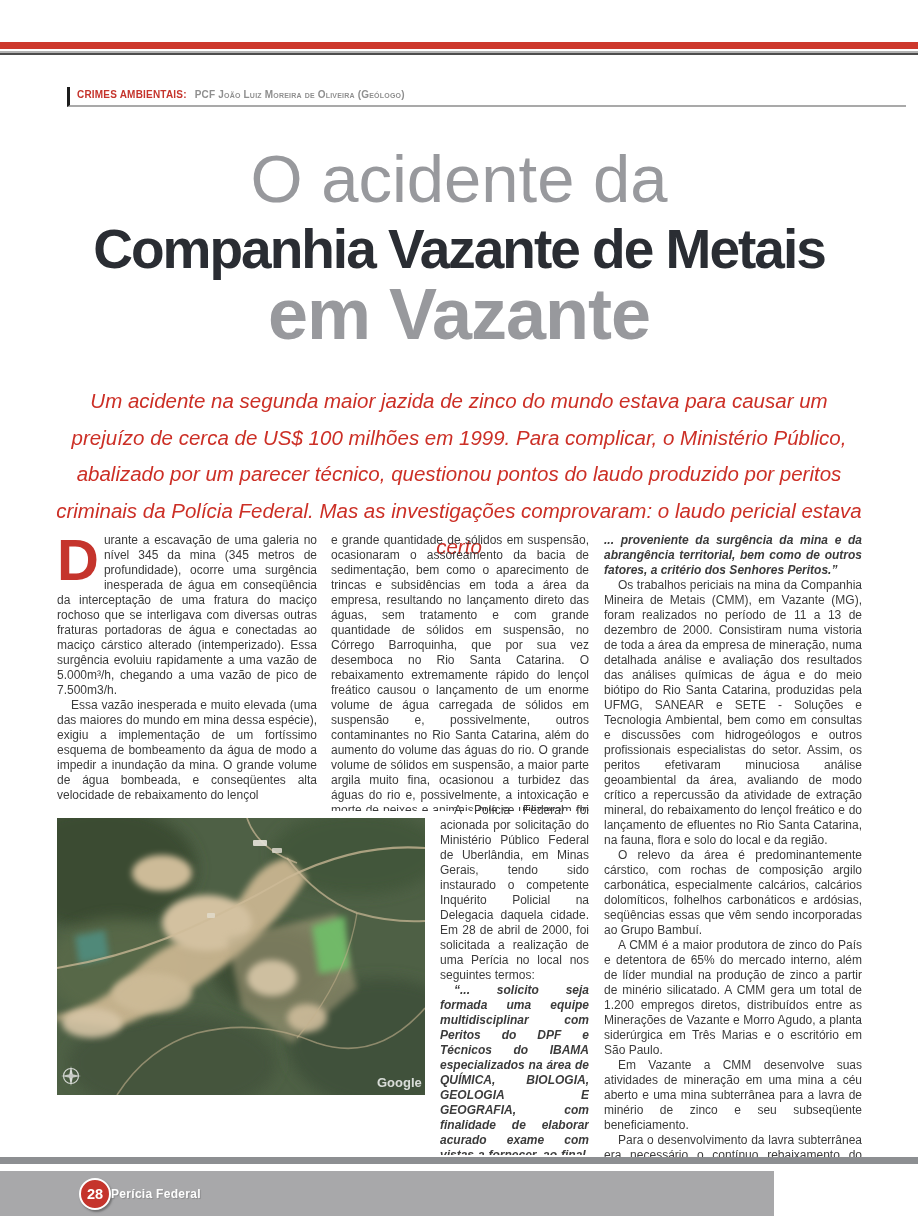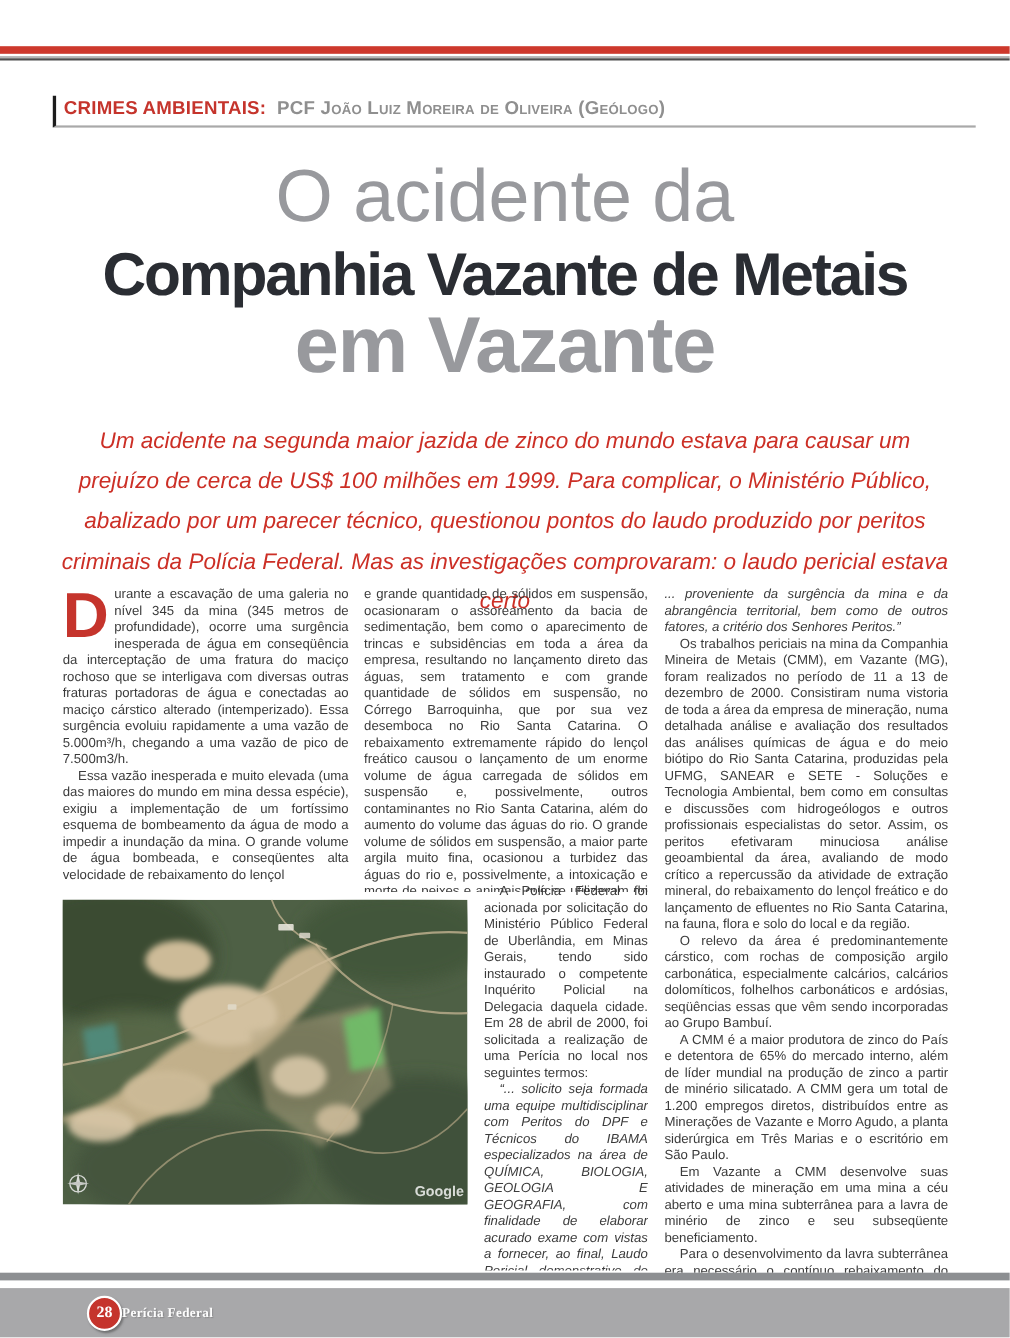--- a/index.html
+++ b/index.html
@@ -12,25 +12,25 @@
 
   
   .top-rule{position:absolute;left:0;top:42px;width:918px;}
   .top-rule .red{height:7px;background:var(--top_bar_red);}
   .top-rule .gap{height:2px;background:#fff;}
   .top-rule .g1{height:2px;background:#b3b3b3;}
   .top-rule .g2{height:2px;background:#4d4d4d;}
 
   
   .kicker{
-    position:absolute;left:48px;top:87px;width:829px;
+    position:absolute;left:67px;top:87px;width:829px;
     border-left:3px solid #1c1c1c;
     border-bottom:2px solid #a9a9a9;
     padding:2px 0 5px 7px;
-    font-size:17px;font-weight:700;
+    font-size:10px;font-weight:700;
     font-variant:small-caps;
     letter-spacing:.2px;
     white-space:nowrap;
   }
   .kicker-label{color:var(--accent_red);text-transform:uppercase;font-variant:normal;}
   .kicker-author{color:var(--kicker_gray);margin-left:5px;}
 
   
   .title{position:absolute;left:0;top:141px;width:918px;text-align:center;}
   .t1{font-size:67px;line-height:76px;font-weight:400;color:var(--title_gray);letter-spacing:0;}
@@ -49,43 +49,43 @@
   .col{position:absolute;overflow:hidden;}
   .col1{left:57px;top:533px;width:260px;height:278px;}
   .col2a{left:331px;top:533px;width:258px;height:278px;}
   .col2b{left:440px;top:803px;width:149px;height:352px;}
   .col3{left:604px;top:533px;width:258px;height:624px;}
   p.p{
     margin:0;font-size:12px;line-height:15px;text-align:justify;
     color:var(--body_text);
   }
   .indent{text-indent:14px;}
-  .quote{font-weight:400;font-style:italic;}
+  .quote{font-weight:700;font-style:italic;}
   .dropcap{
     float:left;font-size:58px;line-height:47px;font-weight:700;
     color:var(--accent_red);padding:3px 5px 0 0;
   }
 
   
   .photo{position:absolute;left:57px;top:818px;width:368px;height:277px;margin:0;}
   .photo svg{display:block;}
   .caption{
     position:absolute;left:57px;top:1101px;width:368px;
     font-size:12.5px;line-height:16px;font-weight:700;color:#3a3a3a;
     text-align:left;
   }
   .cap-label{color:var(--accent_red);}
   .cap-text{margin-left:3px;}
 
   
   .footer-rule{position:absolute;left:0;top:1157px;width:918px;height:7px;background:var(--rule_dark);}
   .footer-bar{
-    position:absolute;left:0;top:1171px;width:918px;height:45px;
+    position:absolute;left:0;top:1171px;width:774px;height:45px;
     background:var(--footer_bar);
-    display:flex;align-items:center;padding-left:79px;box-sizing:border-box;font-family:Liberation Serif, serif;
+    display:flex;align-items:center;padding-left:79px;box-sizing:border-box;
   }
   .page-badge{
     width:28px;height:28px;border-radius:50%;
     background:var(--accent_red);border:2px solid #ffffff;
     color:#fff;font-size:14.5px;font-weight:700;
     display:flex;align-items:center;justify-content:center;
     box-shadow:1.5px 2px 2px rgba(70,70,70,.55);
     flex:0 0 auto;
   }
   .mag-name{

